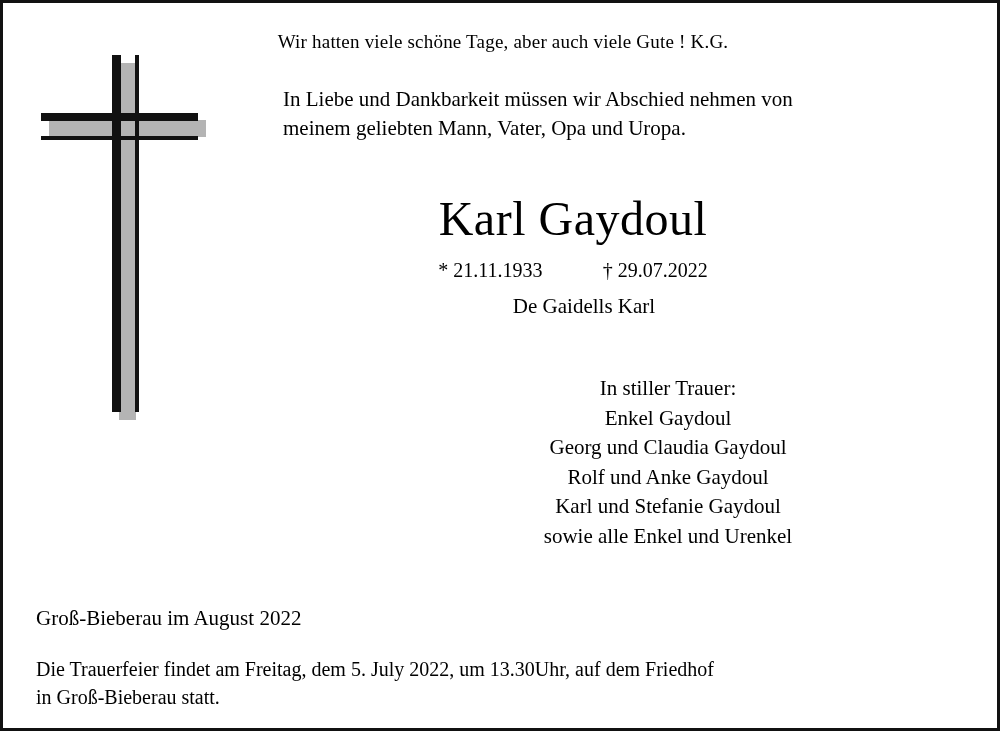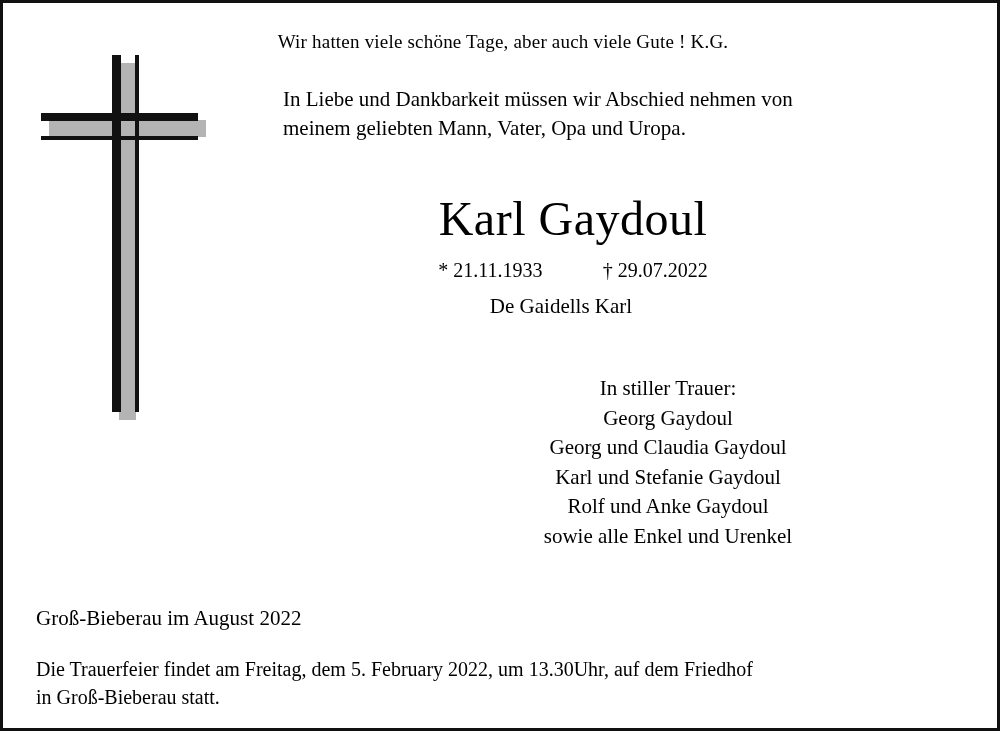--- a/index.html
+++ b/index.html
@@ -113,21 +113,21 @@
     position: absolute;
     left: 260px;
     top: 256px;
     width: 620px;
     text-align: center;
     font-size: 20px;
   }
   .dates .born { margin-right: 55px; }
   .nickname {
     position: absolute;
-    left: 248px;
+    left: 271px;
     top: 291px;
     width: 620px;
     text-align: center;
     font-size: 21px;
   }
 
   .mourners {
     position: absolute;
     left: 400px;
     top: 371px;
@@ -179,27 +179,27 @@
 
   <div class="dates">
     <span class="born">* 21.11.1933</span>
     <span class="died">† 29.07.2022</span>
   </div>
 
   <div class="nickname">De Gaidells Karl</div>
 
   <div class="mourners">
     <div>In stiller Trauer:</div>
-    <div>Georg Gaydoul</div>
+    <div>Enkel Gaydoul</div>
     <div>Georg und Claudia Gaydoul</div>
+    <div>Rolf und Anke Gaydoul</div>
     <div>Karl und Stefanie Gaydoul</div>
-    <div>Rolf und Anke Gaydoul</div>
     <div>sowie alle Enkel und Urenkel</div>
   </div>
 
   <div class="place-date">Groß-Bieberau im August 2022</div>
 
   <div class="service">
-    <div>Die Trauerfeier findet am Freitag, dem 5. February 2022, um 13.30Uhr, auf dem Friedhof</div>
+    <div>Die Trauerfeier findet am Freitag, dem 5. July 2022, um 13.30Uhr, auf dem Friedhof</div>
     <div>in Groß-Bieberau statt.</div>
   </div>
 
 </div>
 
 </body></html>

